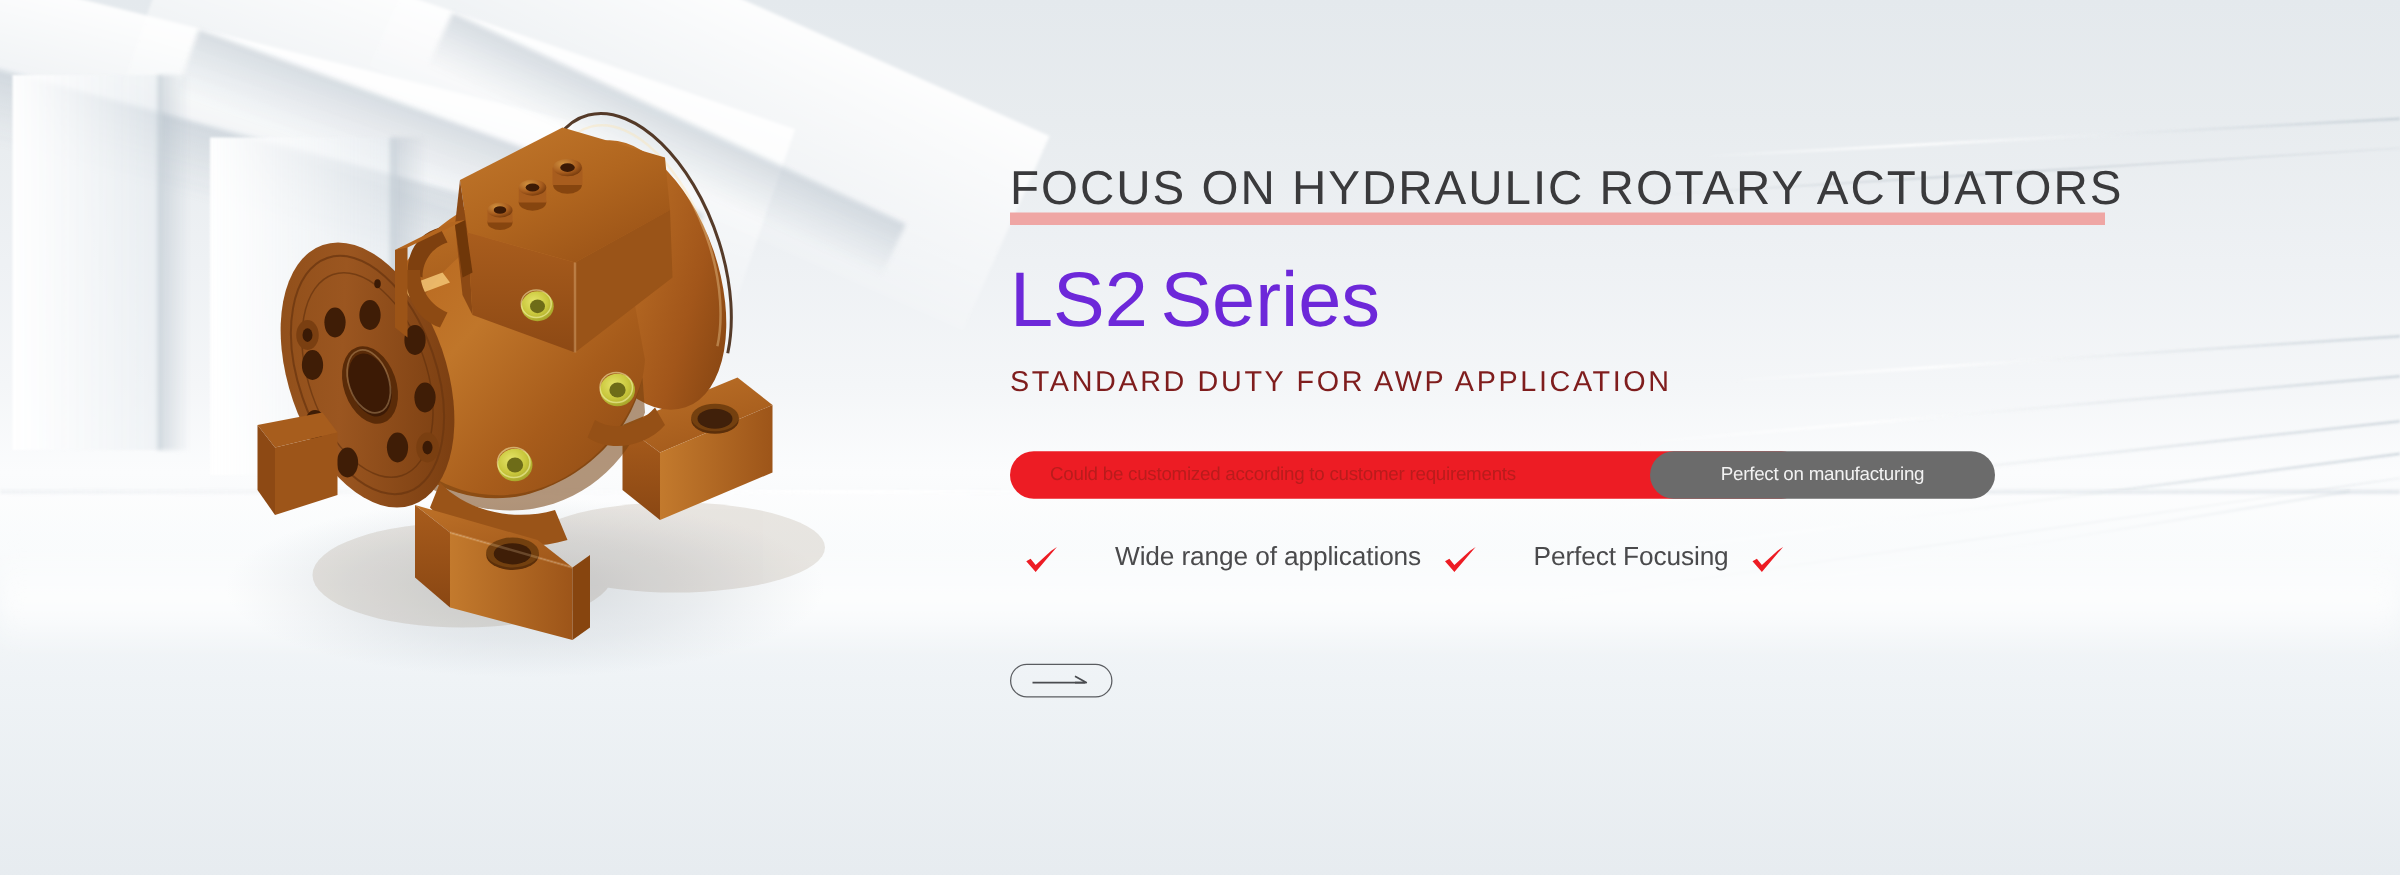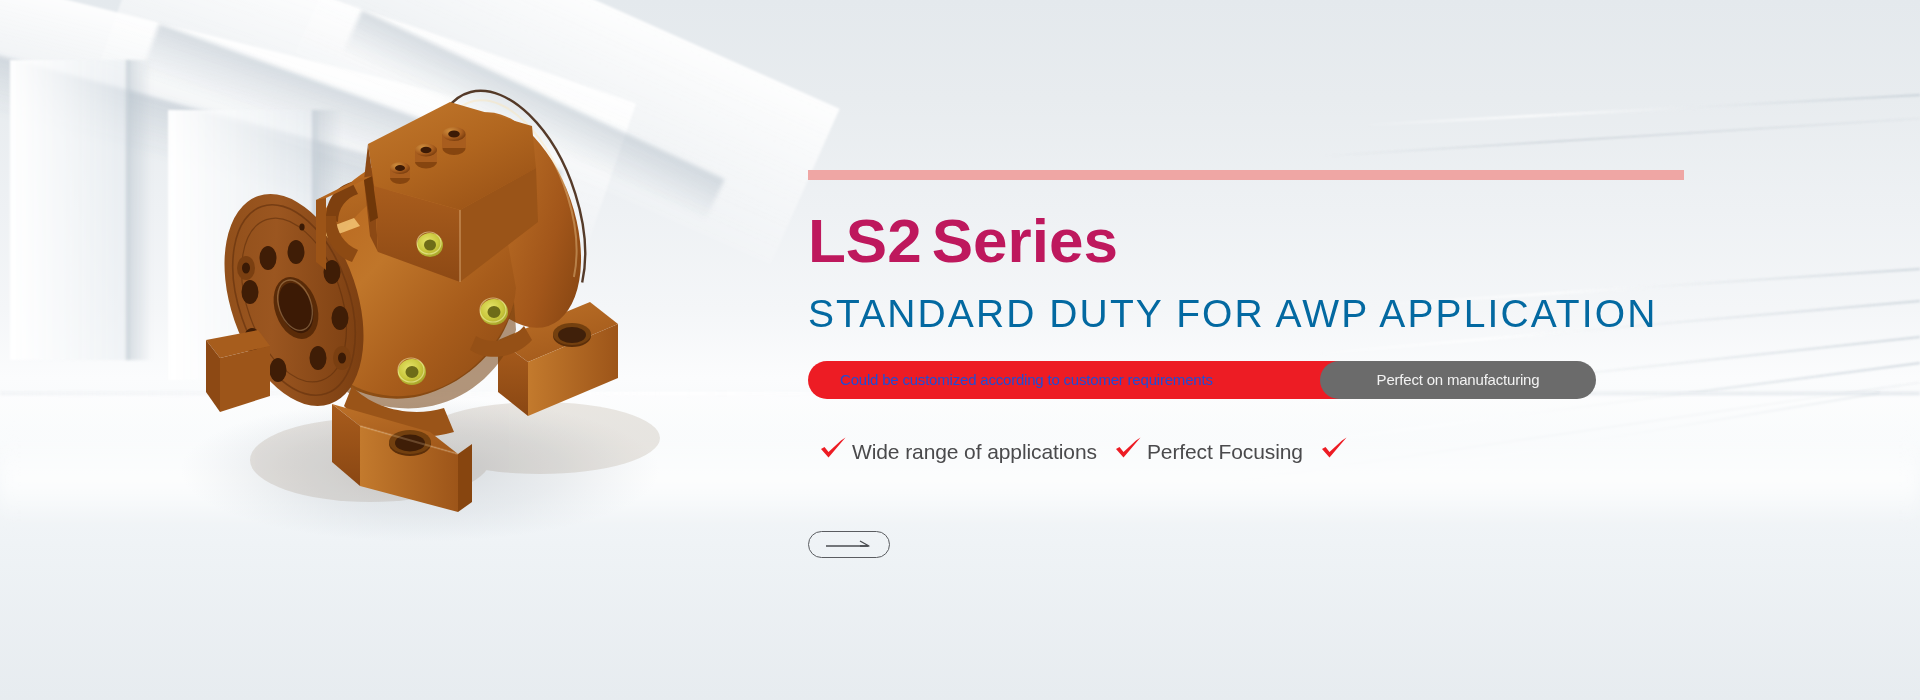--- a/index.html
+++ b/index.html
@@ -128,55 +128,55 @@
   .headline-rule {
     position:absolute; left:0; top:170px;
     width:876px; height:10px;
     background:#efa6a4;
   }
 
   
   .series {
     position:absolute; left:0; top:210px;
     font-size:62px;
-    font-weight:700;
-    color:#be185d;
+    font-weight:400;
+    color:#6d28d9;
     letter-spacing:0px;
     white-space:nowrap;
     line-height:1;
   }
   .series .sp { display:inline-block; width:10px; }
 
   
   .subtitle {
     position:absolute; left:0; top:294px;
-    font-size:39px;
+    font-size:23px;
     letter-spacing:2.1px;
-    color:#0369a1;
+    color:#7f1d1d;
     font-weight:400;
     white-space:nowrap;
     line-height:1;
   }
 
   
   .badges {
     position:absolute; left:0; top:361px;
     height:38px;
   }
   .badge-red {
     position:absolute; left:0; top:0;
     height:38px; width:636px;
     background:#ed1c24;
     border-radius:19px;
   }
   .badge-red-label {
     position:absolute; left:32px; top:0;
     height:38px; line-height:38px;
     font-size:15px;
-    color:#1d4ed8;
+    color:#b91c1c;
     letter-spacing:-.2px;
     white-space:nowrap;
   }
   .badge-gray {
     position:absolute; left:512px; top:0;
     height:38px; width:276px;
     background:#6b6b6b;
     border-radius:19px;
   }
   .badge-gray-label {
@@ -189,22 +189,23 @@
     white-space:nowrap;
   }
 
   
   .features {
     position:absolute; left:10px; top:434px;
     display:flex; align-items:center;
     gap:0px;
   }
   .feature {
-    display:flex; align-items:flex-end;
+    display:flex; align-items:flex-start;
     white-space:nowrap;
+    gap:40px;
   }
   .feature + .feature { margin-left:16px; }
   .tick {
     width:30px; height:30px;
     flex:0 0 30px;
     margin-right:4px;
   }
   .tick svg { display:block; width:30px; height:30px; }
   .feature-label {
     font-size:21px;
@@ -521,20 +522,21 @@
         <path d="M 356 296
                  C 372 306, 392 300, 404 286
                  L 412 300
                  C 396 318, 368 322, 350 310 Z" fill="#955016"></path>
       </g>
     </svg>
   </div>
 
   <div class="content">
 
+    <div class="headline">FOCUS ON HYDRAULIC ROTARY ACTUATORS</div>
     <div class="headline-rule"></div>
 
     <div class="series"><span>LS2</span><span class="sp"></span><span>Series</span></div>
 
     <div class="subtitle">STANDARD DUTY FOR AWP APPLICATION</div>
 
     <div class="badges">
       <div class="badge-red"></div>
       <div class="badge-red-label">Could be customized according to customer requirements</div>
       <div class="badge-gray"></div>

